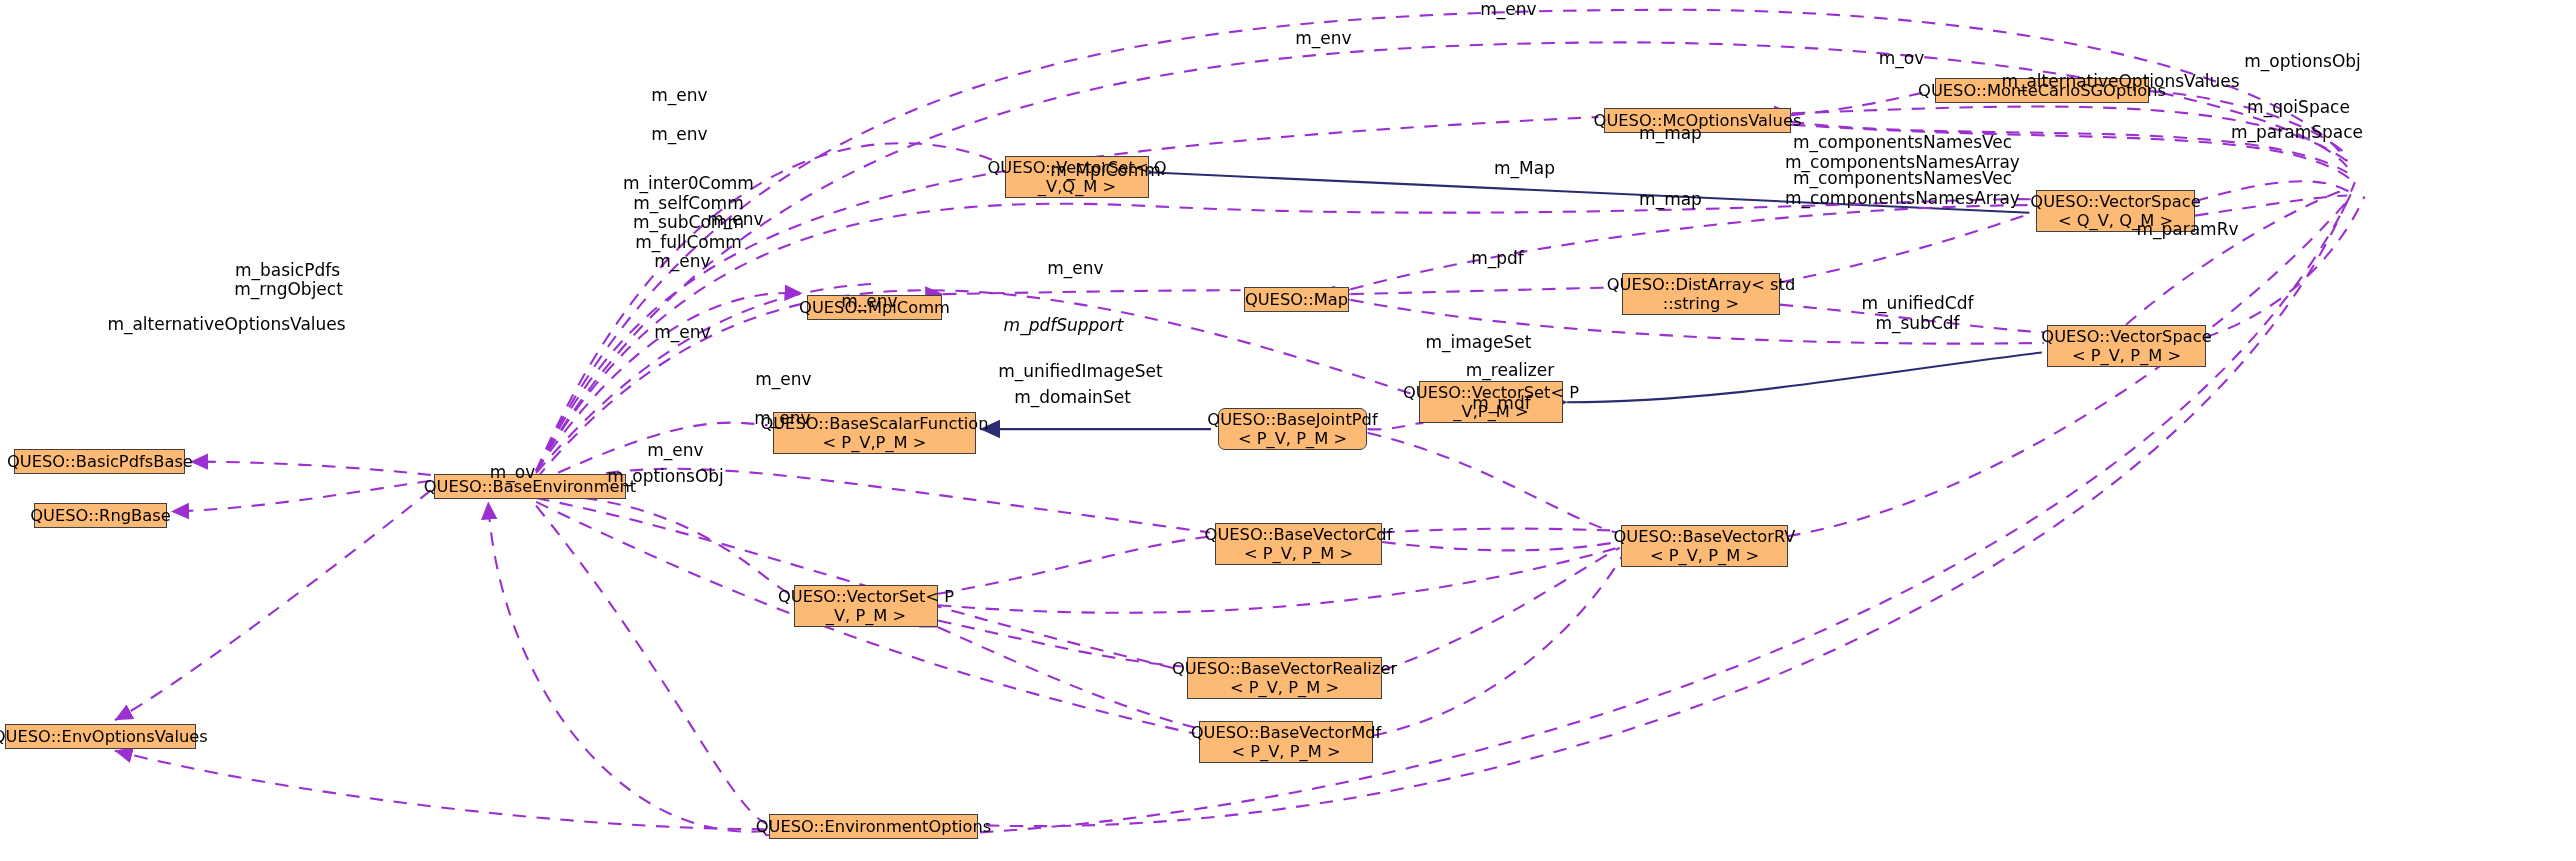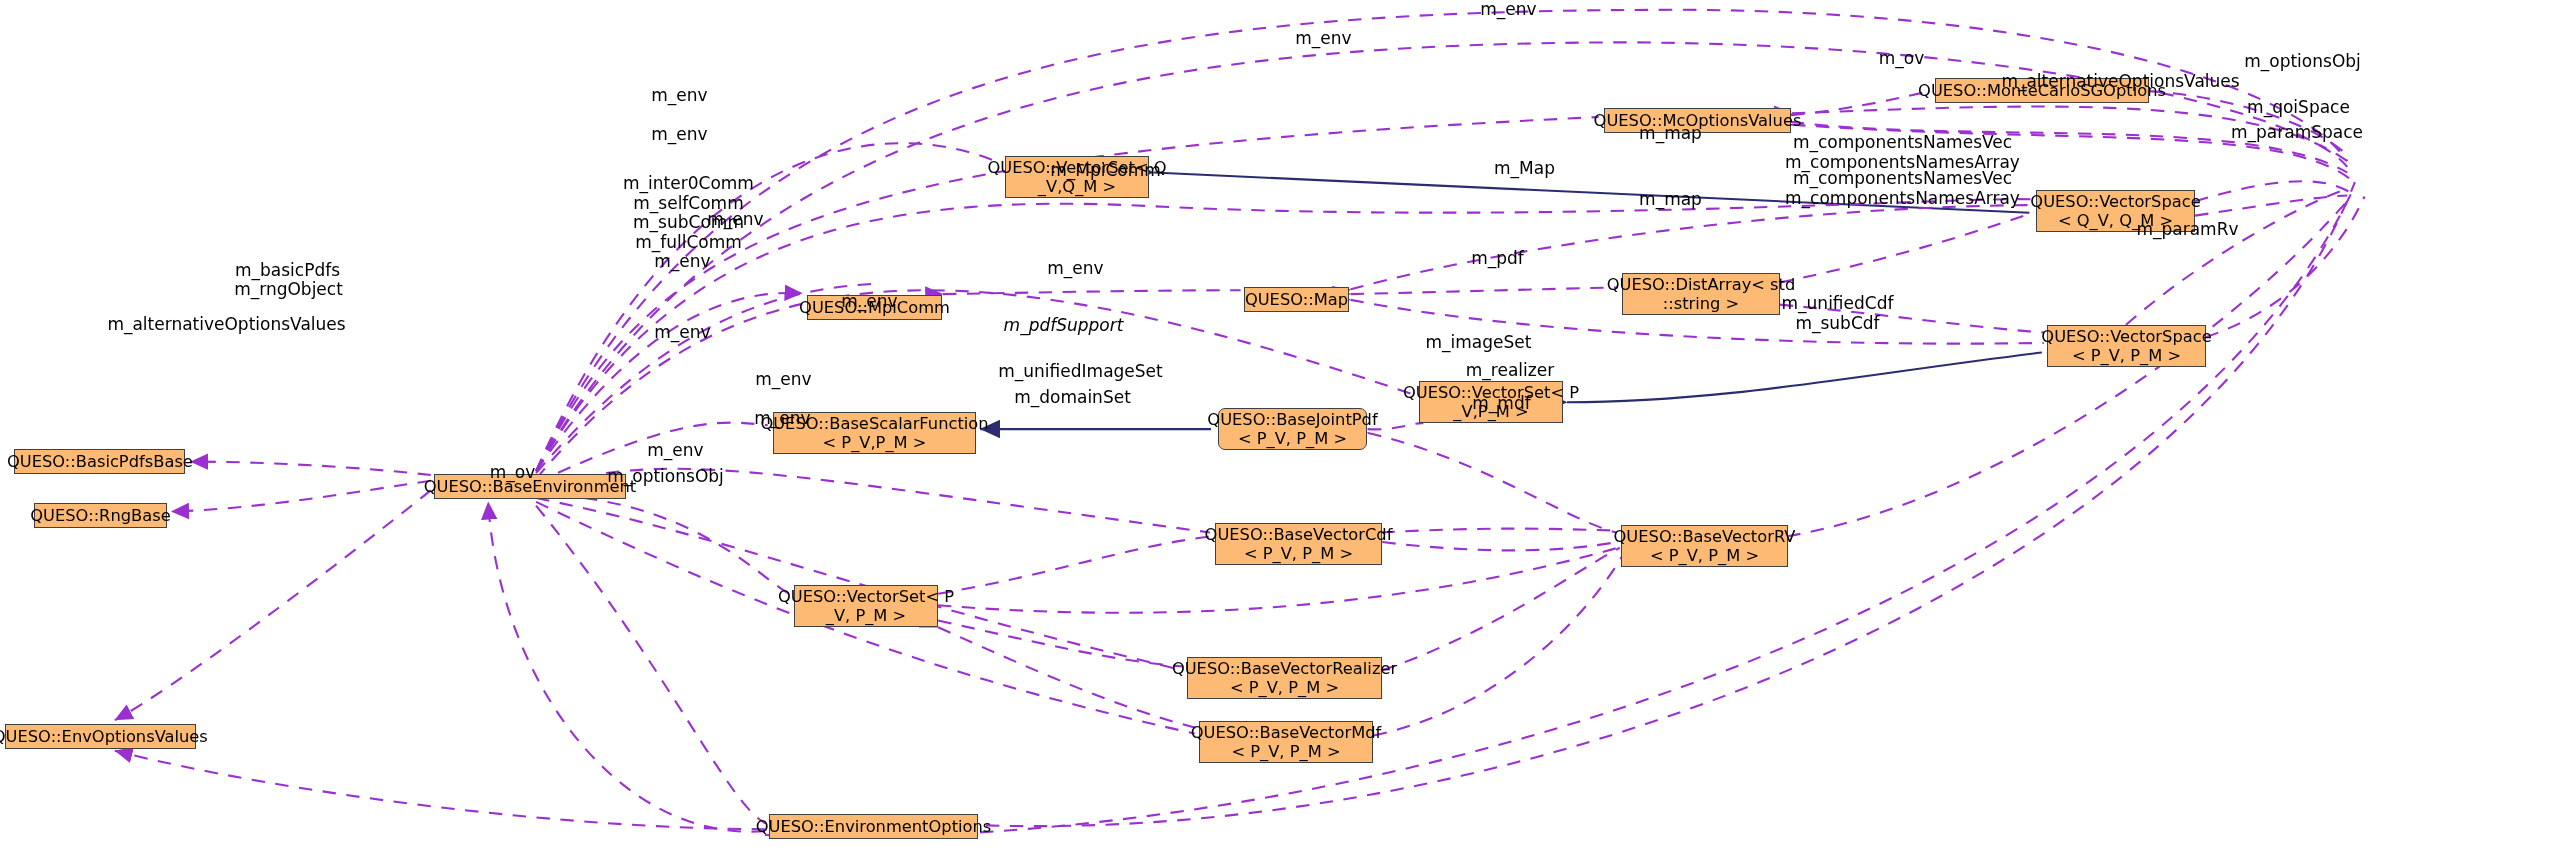--- a/index.html
+++ b/index.html
@@ -218,21 +218,21 @@
 m_componentsNamesArray</div>
   <div class="elabel" style="left:1613px;top:190px;width:115px;">m_map</div>
   <div class="elabel" style="left:678px;top:210px;width:115px;">m_env</div>
   <div class="elabel" style="left:2111px;top:220px;width:153px;">m_paramRv</div>
   <div class="elabel" style="left:625px;top:252px;width:115px;">m_env</div>
   <div class="elabel" style="left:1018px;top:259px;width:115px;">m_env</div>
   <div class="elabel" style="left:1445px;top:249px;width:105px;">m_pdf</div>
   <div class="elabel" style="left:211px;top:261px;width:153px;">m_basicPdfs</div>
   <div class="elabel" style="left:207px;top:280px;width:163px;">m_rngObject</div>
   <div class="elabel" style="left:812px;top:292px;width:115px;">m_env</div>
-  <div class="elabel" style="left:1761px;top:294px;width:153px;">m_unifiedCdf
+  <div class="elabel" style="left:1841px;top:294px;width:153px;">m_unifiedCdf
 m_subCdf</div>
   <div class="elabel" style="left:78px;top:315px;width:297px;">m_alternativeOptionsValues</div>
   <div class="elabel" style="left:625px;top:323px;width:115px;">m_env</div>
   <div class="elabel" style="left:982px;top:316px;width:163px;font-style:italic;">m_pdfSupport</div>
   <div class="elabel" style="left:1402px;top:333px;width:153px;">m_imageSet</div>
   <div class="elabel" style="left:980px;top:362px;width:201px;">m_unifiedImageSet</div>
   <div class="elabel" style="left:1438px;top:361px;width:144px;">m_realizer</div>
   <div class="elabel" style="left:726px;top:370px;width:115px;">m_env</div>
   <div class="elabel" style="left:991px;top:388px;width:163px;">m_domainSet</div>
   <div class="elabel" style="left:1444px;top:394px;width:115px;">m_mdf</div>

